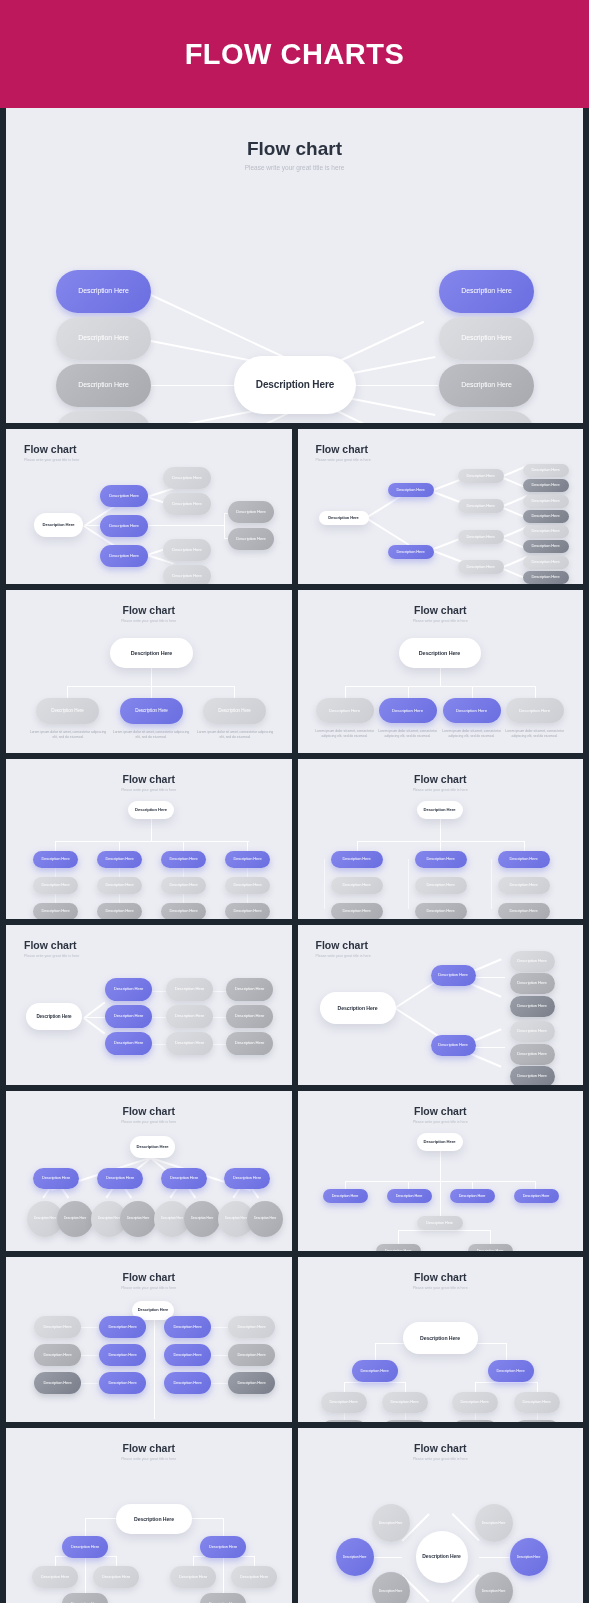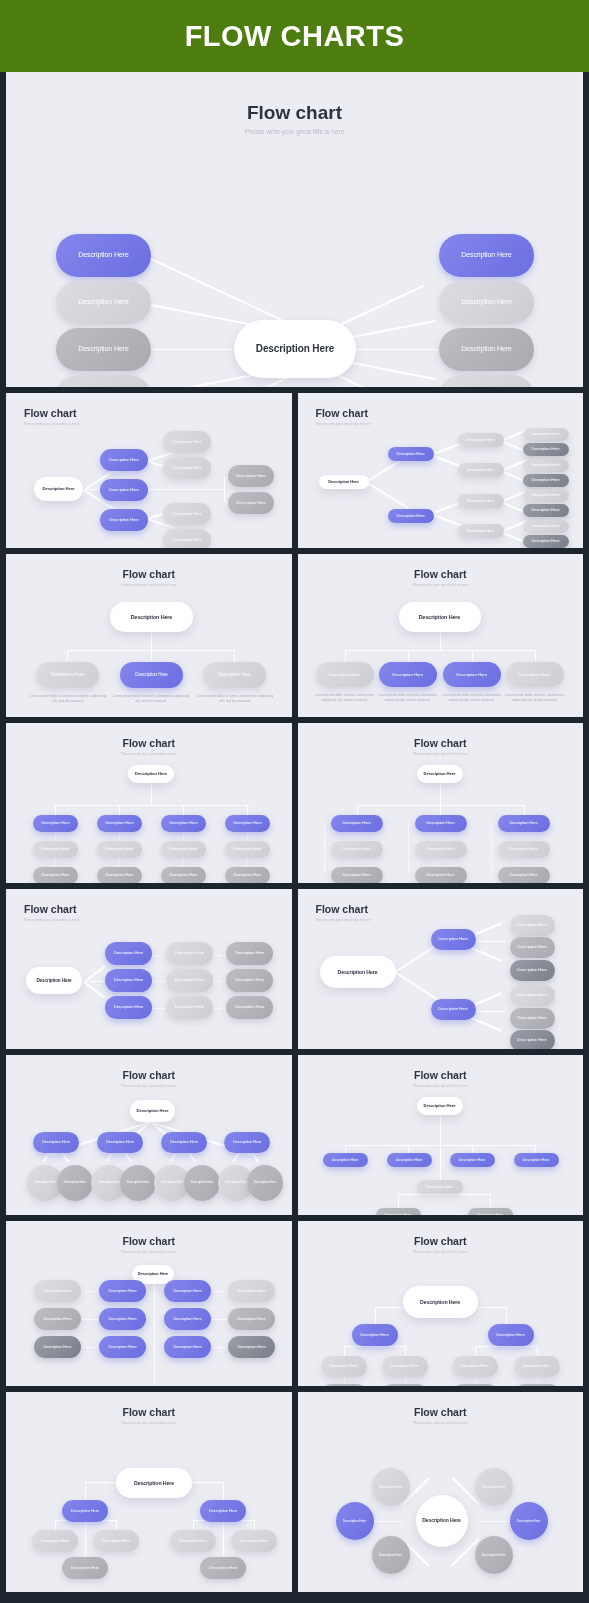--- a/index.html
+++ b/index.html
@@ -6,25 +6,25 @@
   body {
     width: 589px;
     background: #1d262f;
     font-family: "Liberation Sans", sans-serif;
     -webkit-font-smoothing: antialiased;
   }
   .page { width: 589px; }
 
   
   .header {
-    height: 72px;
+    height: 108px;
     display: flex;
     align-items: center;
     justify-content: center;
-    background: #4d7c0f;
+    background: #be185d;
   }
   .header h1 {
     color: #ffffff;
     font-size: 29px;
     font-weight: bold;
     letter-spacing: 0.5px;
   }
 
   
   .rows { display: flex; flex-direction: column; gap: 6px; padding: 0 6px 6px; }

